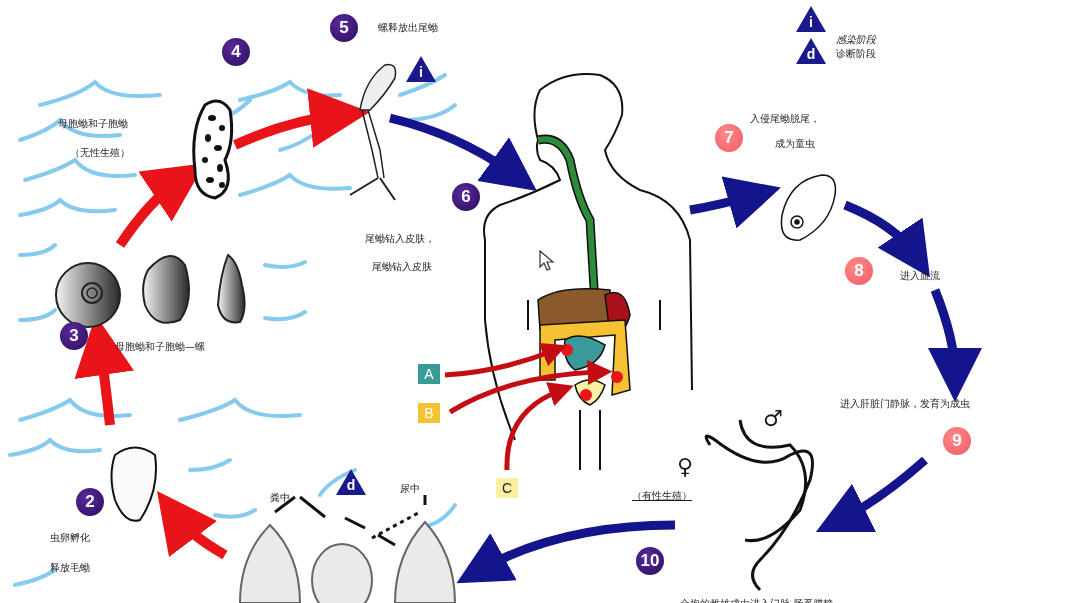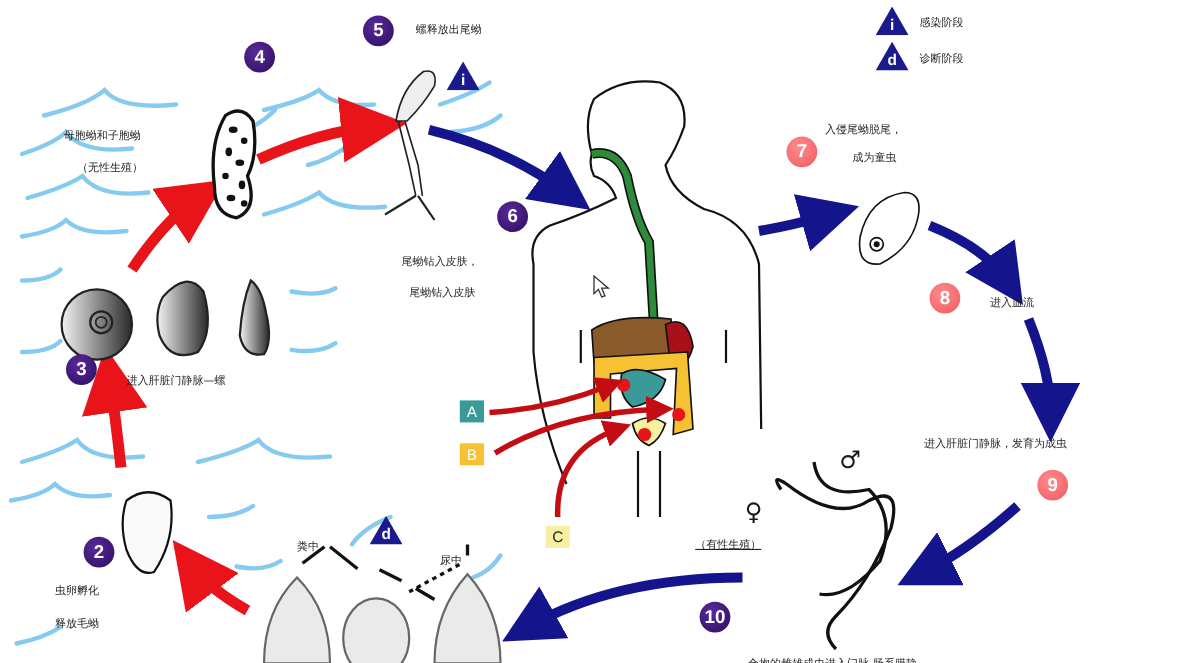--- a/index.html
+++ b/index.html
@@ -159,21 +159,21 @@
     <path d="M740,420 Q745,455 790,445 Q815,470 800,510 Q770,545 745,540"></path>
   </g>
 </svg>
 
 <div class="triwrap" style="left:796px;top:6px;">
   <svg width="30" height="26">
       <path d="M15,0 L30,26 L0,26 z" fill="#1a1a8c"></path>
     </svg>
   <span>i</span>
 </div>
-<div class="abs txt" style="left:836px;top:11px;">感染阶段</div>
+<div class="abs txt" style="left:836px;top:29px;font-style:italic;">感染阶段</div>
 <div class="triwrap" style="left:796px;top:38px;">
   <svg width="30" height="26">
       <path d="M15,0 L30,26 L0,26 z" fill="#1a1a8c"></path>
     </svg>
   <span>d</span>
 </div>
 <div class="abs txt" style="left:836px;top:43px;">诊断阶段</div>
 
 <div class="triwrap" style="left:406px;top:56px;">
   <svg width="30" height="26">
@@ -183,34 +183,34 @@
 </div>
 
 <div class="badge dark" style="left:330px;top:14px;">5</div>
 <div class="abs txt" style="left:378px;top:17px;">螺释放出尾蚴</div>
 
 <div class="badge dark" style="left:222px;top:38px;">4</div>
 <div class="abs txt" style="left:58px;top:113px;">母胞蚴和子胞蚴</div>
 <div class="abs txt" style="left:70px;top:142px;">（无性生殖）</div>
 
 <div class="badge dark" style="left:60px;top:322px;">3</div>
-<div class="abs txt" style="left:115px;top:336px;">进入肝脏门静脉—螺</div>
+<div class="abs txt" style="left:115px;top:336px;">母胞蚴和子胞蚴—螺</div>
 
 <div class="badge dark" style="left:76px;top:488px;">2</div>
 <div class="abs txt" style="left:50px;top:527px;">虫卵孵化</div>
 <div class="abs txt" style="left:50px;top:557px;">释放毛蚴</div>
 
 <div class="abs txt" style="left:270px;top:487px;">粪中</div>
 <div class="triwrap" style="left:336px;top:469px;">
   <svg width="30" height="26">
       <path d="M15,0 L30,26 L0,26 z" fill="#1a1a8c"></path>
     </svg>
   <span>d</span>
 </div>
-<div class="abs txt" style="left:400px;top:500px;text-align:right;">尿中</div>
+<div class="abs txt" style="left:400px;top:478px;text-align:right;">尿中</div>
 
 <div class="badge dark" style="left:452px;top:183px;">6</div>
 <div class="abs txt" style="left:365px;top:228px;">尾蚴钻入皮肤，</div>
 <div class="abs txt" style="left:372px;top:256px;text-align:right;">尾蚴钻入皮肤</div>
 
 <div class="abs" style="left:539px;top:250px;">
   <svg width="16" height="22">
       <path d="M1,1 L1,17 L5,13 L8,20 L11,19 L8,12 L14,12 z" fill="#fff" stroke="#333" stroke-width="1.2"></path>
     </svg>
 </div>

